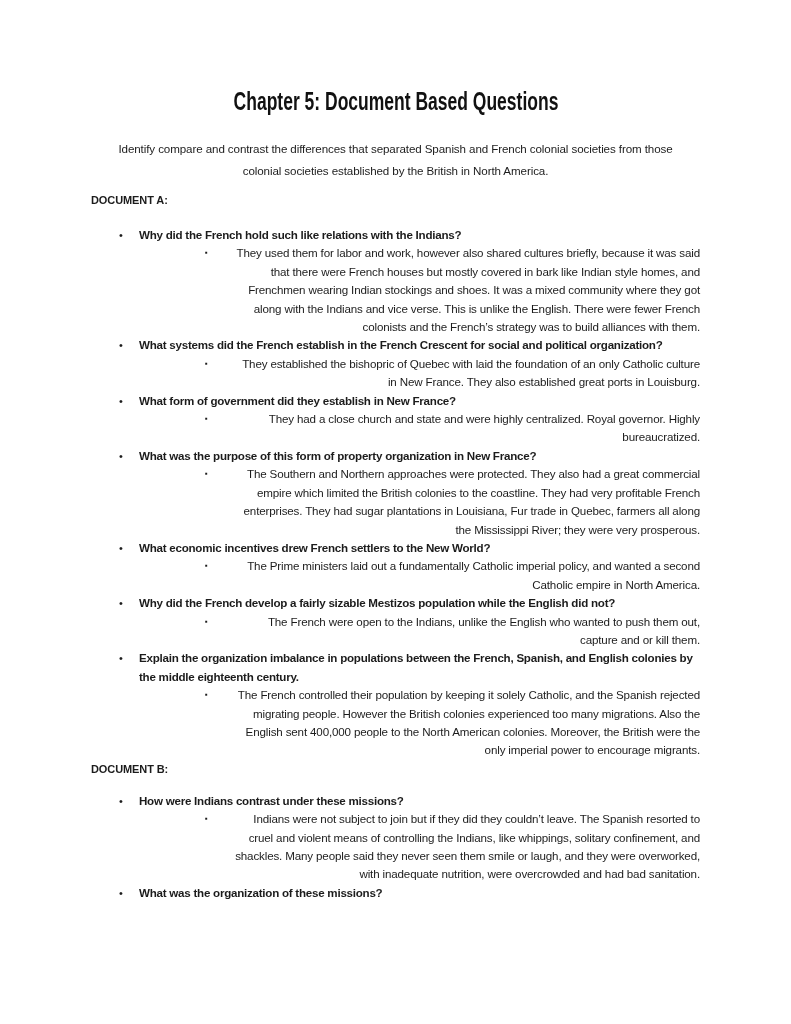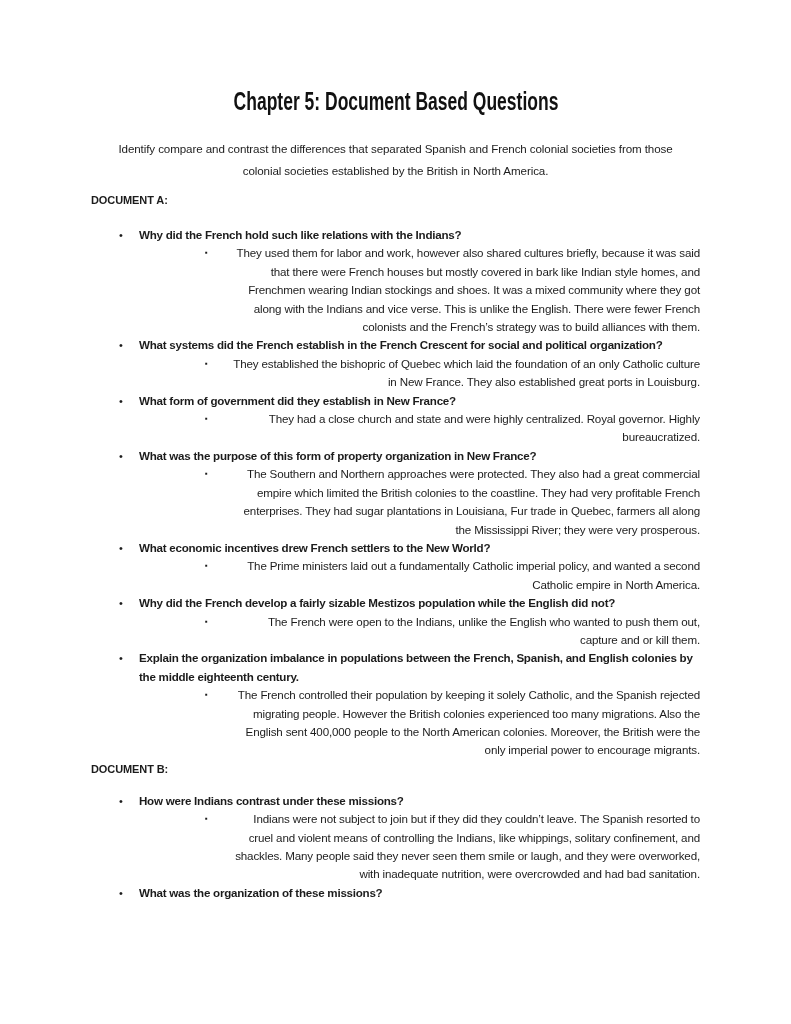--- a/index.html
+++ b/index.html
@@ -114,21 +114,21 @@
       <span class="a-bullet">▪</span>
       <div class="a-text">They used them for labor and work, however also shared cultures briefly, because it was said that there were French houses but mostly covered in bark like Indian style homes, and Frenchmen wearing Indian stockings and shoes. It was a mixed community where they got along with the Indians and vice verse. This is unlike the English. There were fewer French colonists and the French’s strategy was to build alliances with them.</div>
     </div>
 
     <div class="q-row">
       <span class="q-bullet">•</span>
       <div class="q-text">What systems did the French establish in the French Crescent for social and political organization?</div>
     </div>
     <div class="a-row">
       <span class="a-bullet">▪</span>
-      <div class="a-text">They established the bishopric of Quebec which laid the foundation of an only Catholic culture in New France. They also established great ports in Louisburg.</div>
+      <div class="a-text">They established the bishopric of Quebec with laid the foundation of an only Catholic culture in New France. They also established great ports in Louisburg.</div>
     </div>
 
     <div class="q-row">
       <span class="q-bullet">•</span>
       <div class="q-text">What form of government did they establish in New France?</div>
     </div>
     <div class="a-row">
       <span class="a-bullet">▪</span>
       <div class="a-text">They had a close church and state and were highly centralized. Royal governor. Highly bureaucratized.</div>
     </div>

